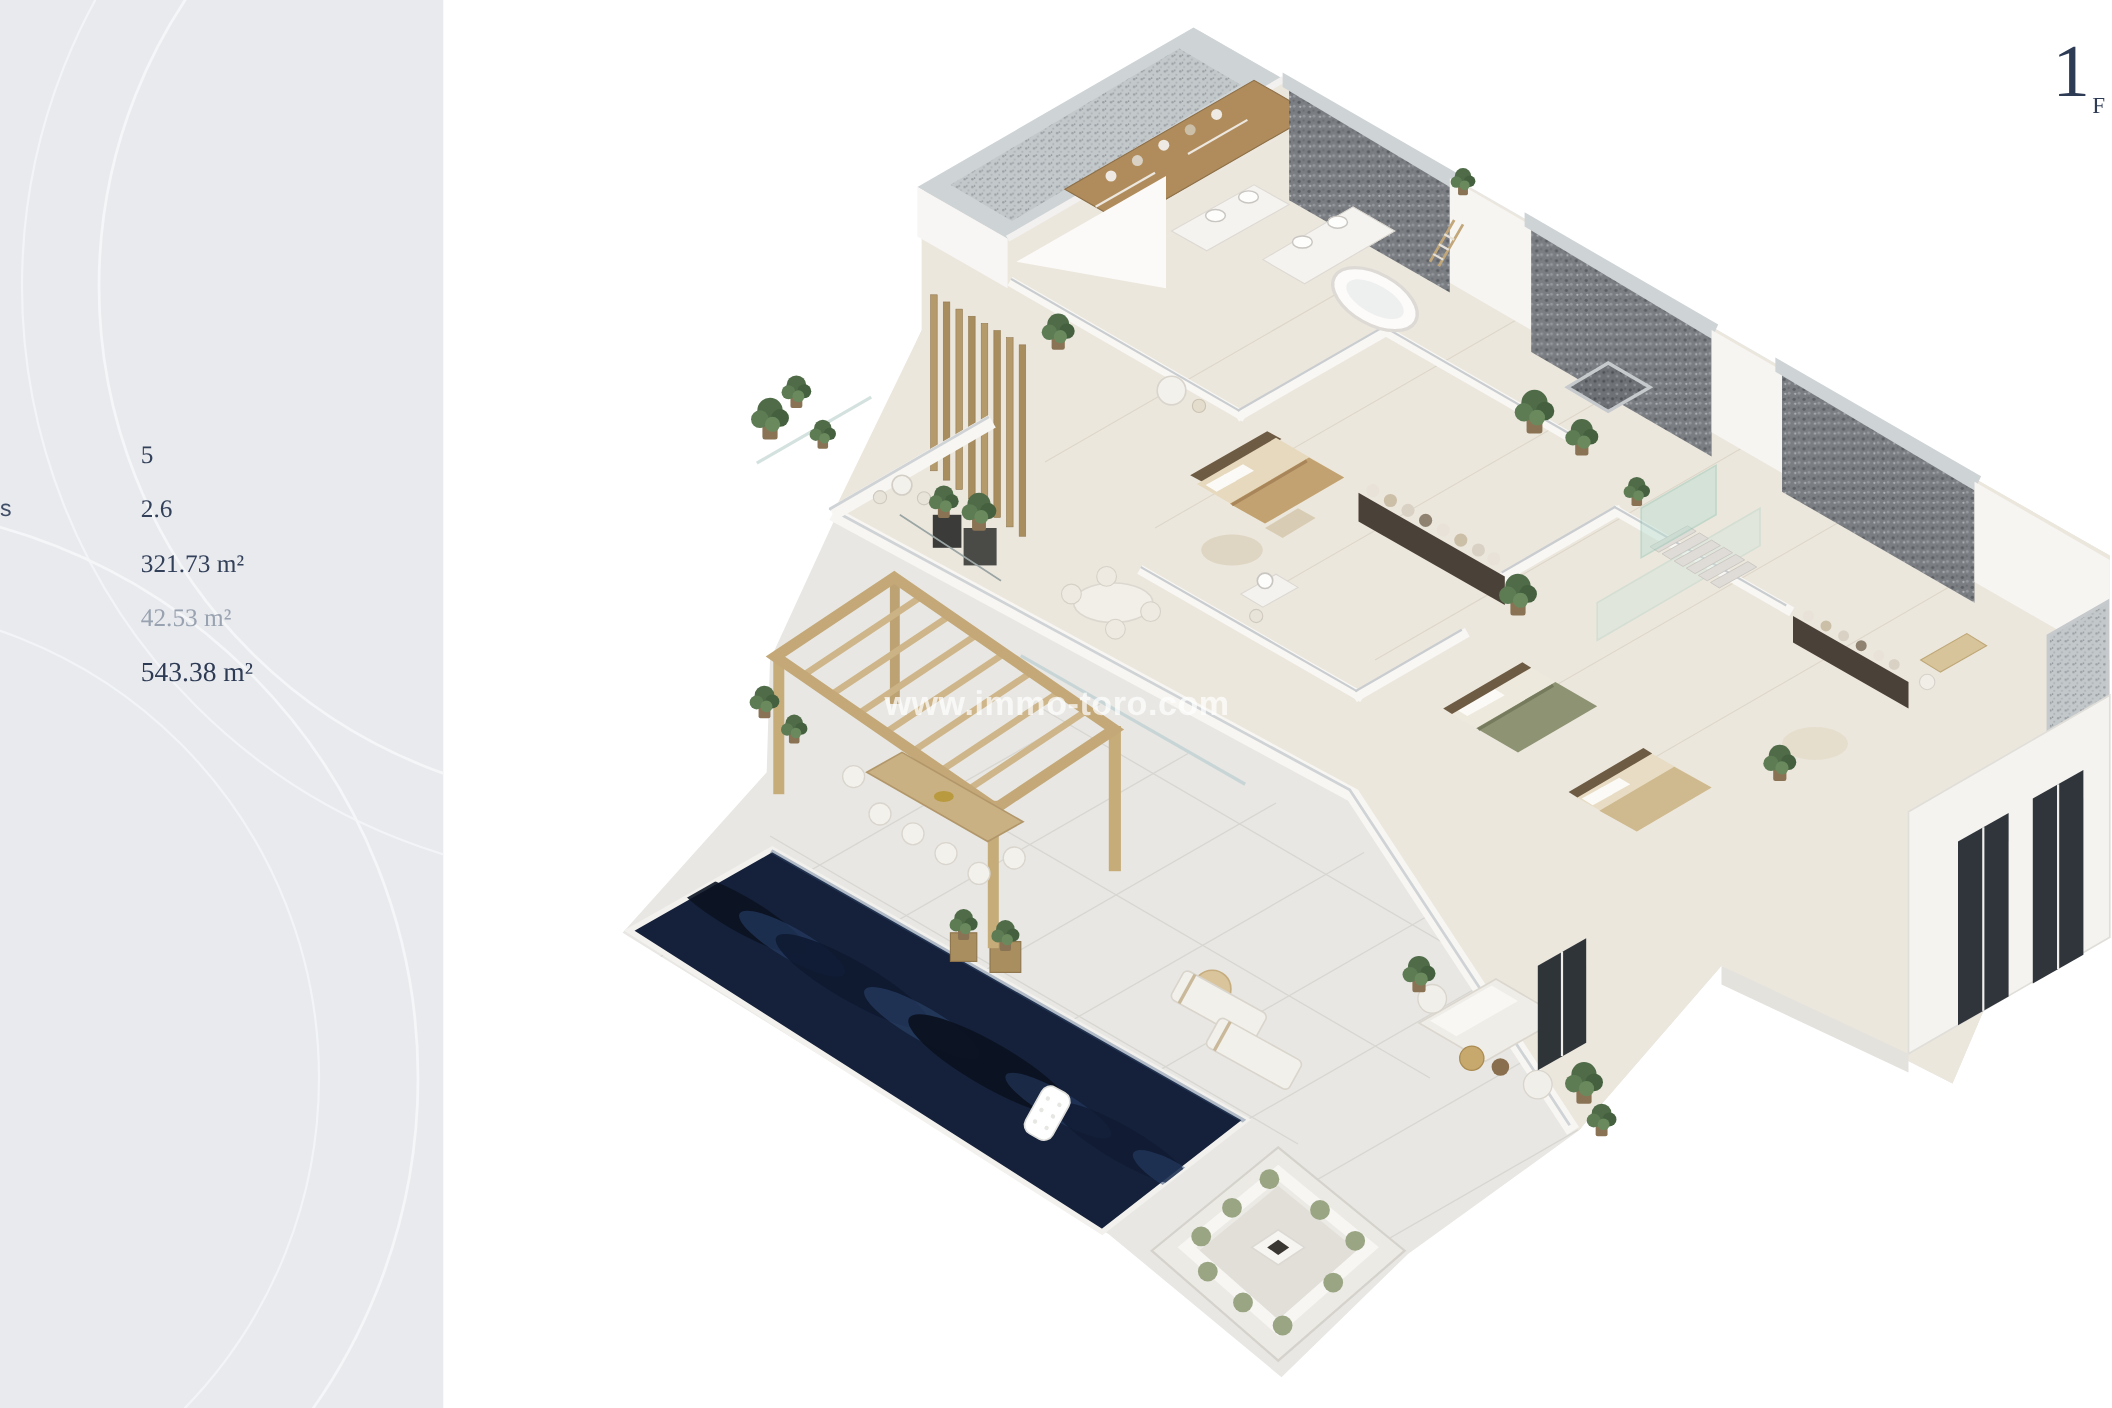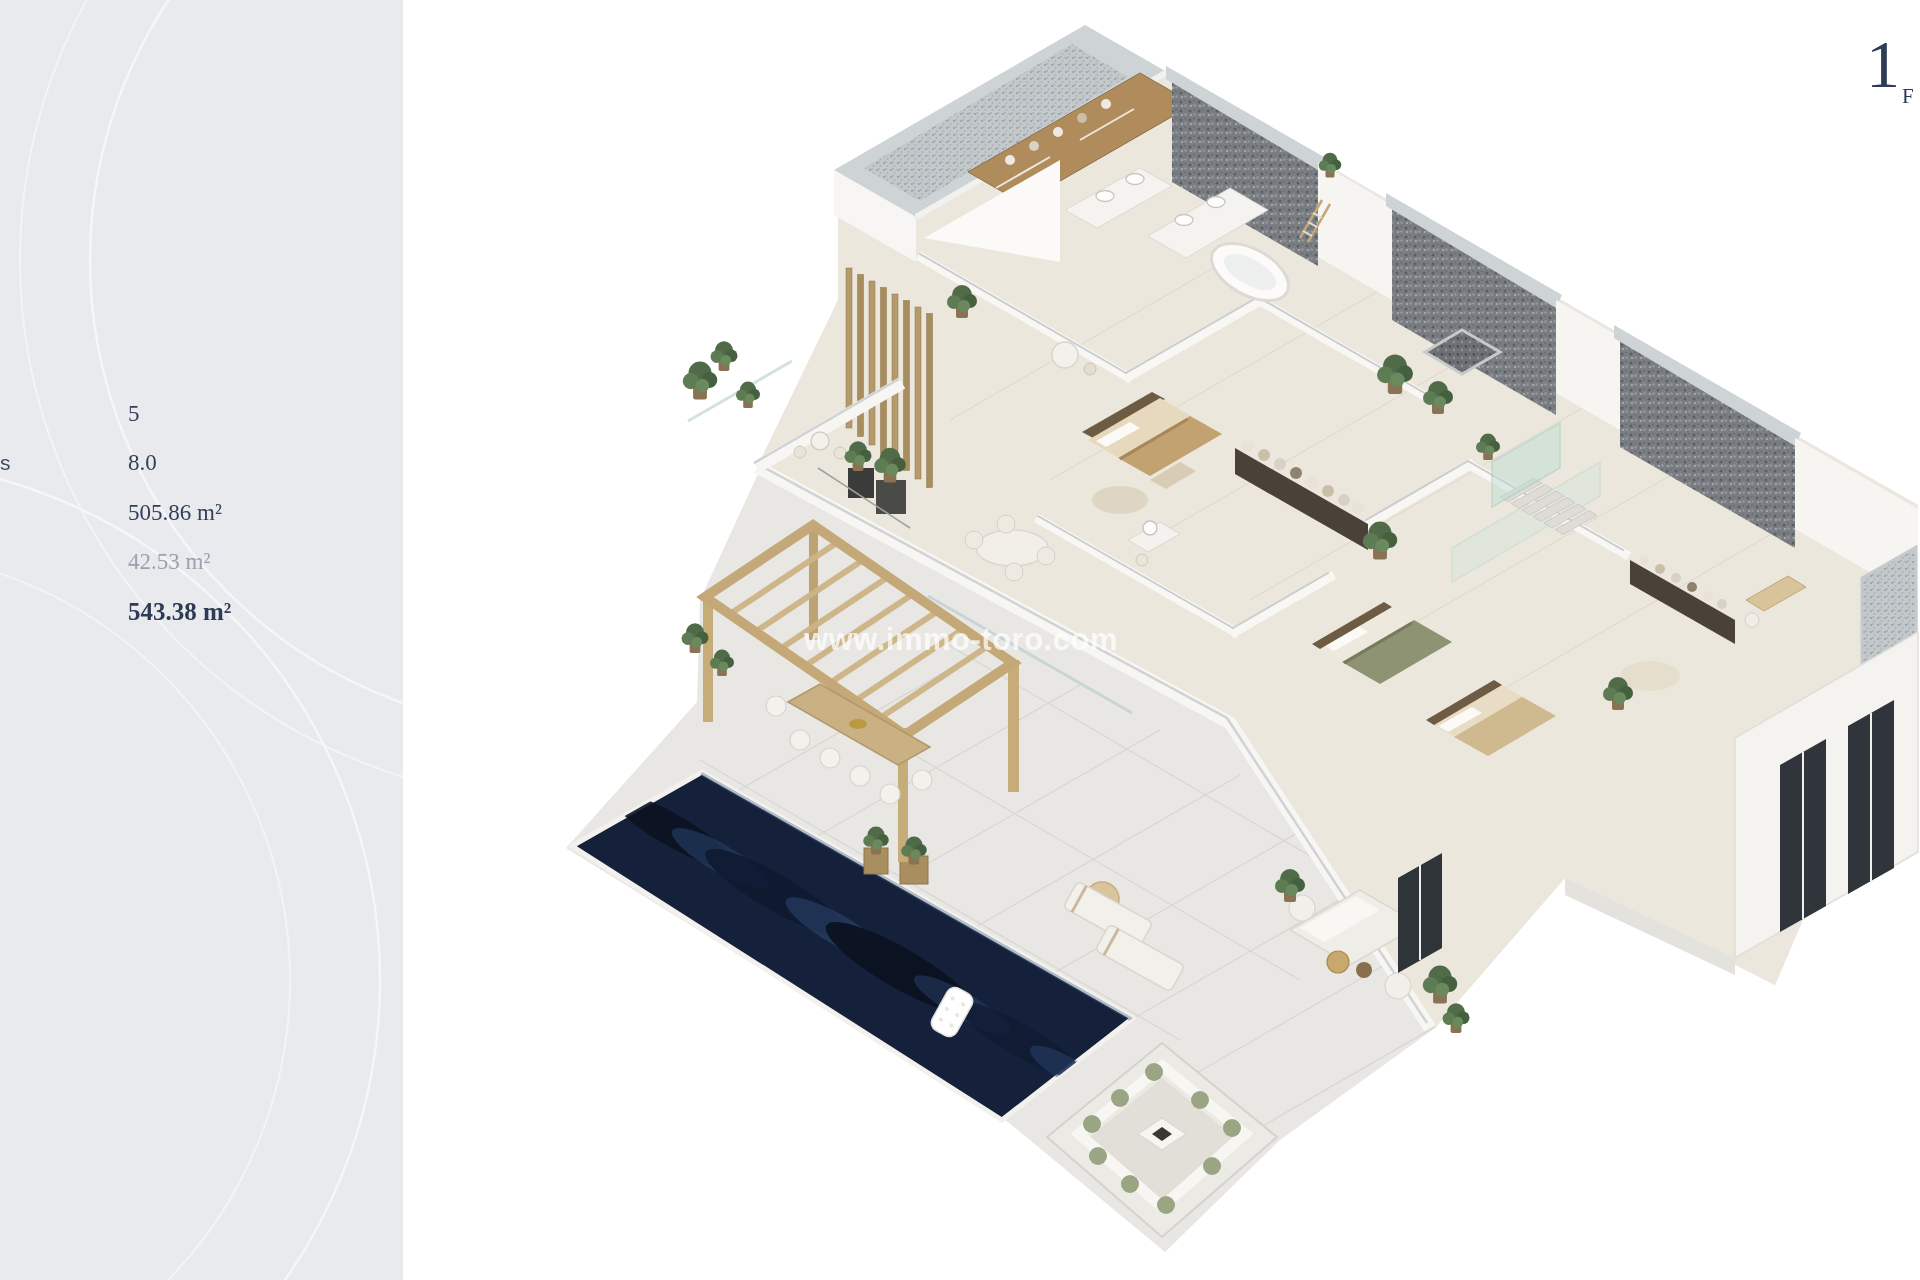--- a/index.html
+++ b/index.html
@@ -8,21 +8,21 @@
   
   .sidebar{position:absolute;left:0;top:0;width:403px;height:1280px;background:#e8eaee;overflow:hidden;}
   .sidebar-decor{position:absolute;inset:0;}
   .spec-table{position:absolute;left:0;top:389px;width:403px;}
   .spec-row{position:relative;height:49.5px;}
   .spec-label{position:absolute;left:0;top:50%;transform:translateY(-50%);
               font-family:"Liberation Sans",sans-serif;font-size:21px;color:#3f4d66;white-space:nowrap;}
   .spec-value{position:absolute;left:128px;top:50%;transform:translateY(-50%);
               font-family:"Liberation Serif",serif;font-size:23px;color:#33405a;white-space:nowrap;}
   .spec-row.muted-italic .spec-value{color:#99a2b0;}
-  .spec-row.bold .spec-value{font-weight:700;font-size:25px;color:#2e3b55;}
+  .spec-row.bold .spec-value{font-weight:400;font-size:25px;color:#2e3b55;}
   
   .plan{position:absolute;inset:0;}
   
   .floor-label{position:absolute;top:30px;right:0;width:54px;height:90px;overflow:hidden;
                color:#2e3b55;font-family:"Liberation Serif",serif;line-height:1;}
   .floor-num{font-size:68px;}
   .floor-suffix{font-size:26px;vertical-align:28px;letter-spacing:1px;margin-left:43px;}
   .floor-word{font-size:21px;margin-left:36px;margin-top:-12px;font-family:"Liberation Serif",serif;}
   
   .wm{font-family:"Liberation Sans",sans-serif;font-weight:bold;}
@@ -436,25 +436,25 @@
       <circle cx="-140" cy="980" r="430" fill="none" stroke="#f2f4f7" stroke-width="2"></circle>
     </svg>
     <div class="spec-table">
 
     <div class="spec-row">
           <span class="spec-label"></span>
           <span class="spec-value">5</span>
         </div>
         <div class="spec-row">
           <span class="spec-label">s</span>
-          <span class="spec-value">8.0</span>
+          <span class="spec-value">2.6</span>
         </div>
         <div class="spec-row">
           <span class="spec-label"></span>
-          <span class="spec-value">505.86 m²</span>
+          <span class="spec-value">321.73 m²</span>
         </div>
         <div class="spec-row muted-italic">
           <span class="spec-label"></span>
           <span class="spec-value">42.53 m²</span>
         </div>
         <div class="spec-row bold">
           <span class="spec-label"></span>
           <span class="spec-value">543.38 m²</span>
         </div>
       </div>

